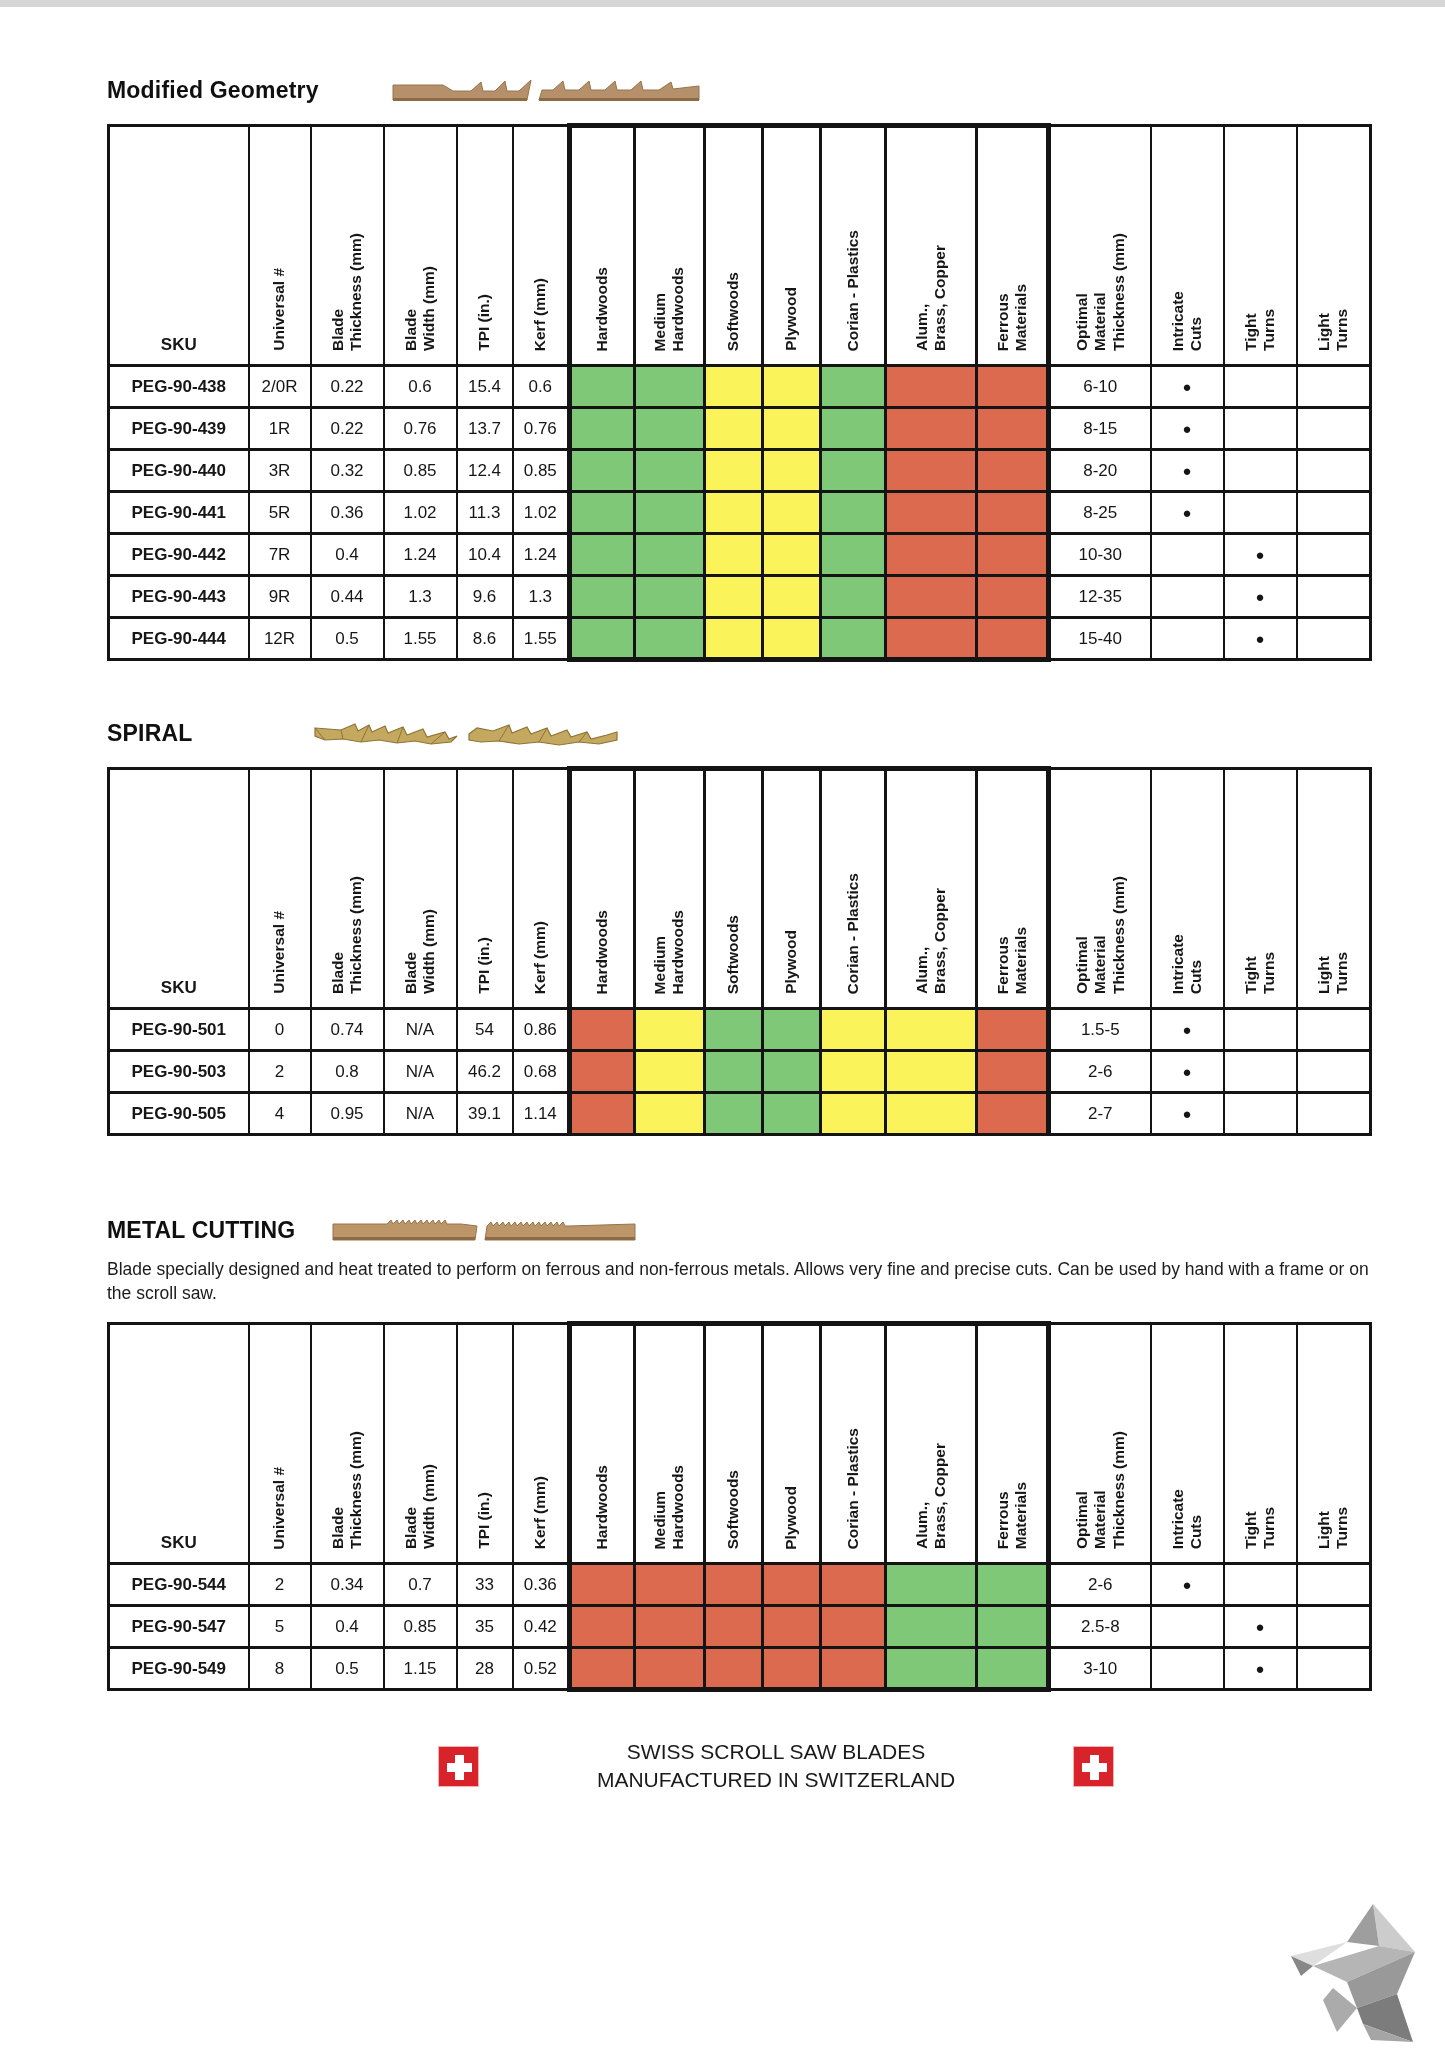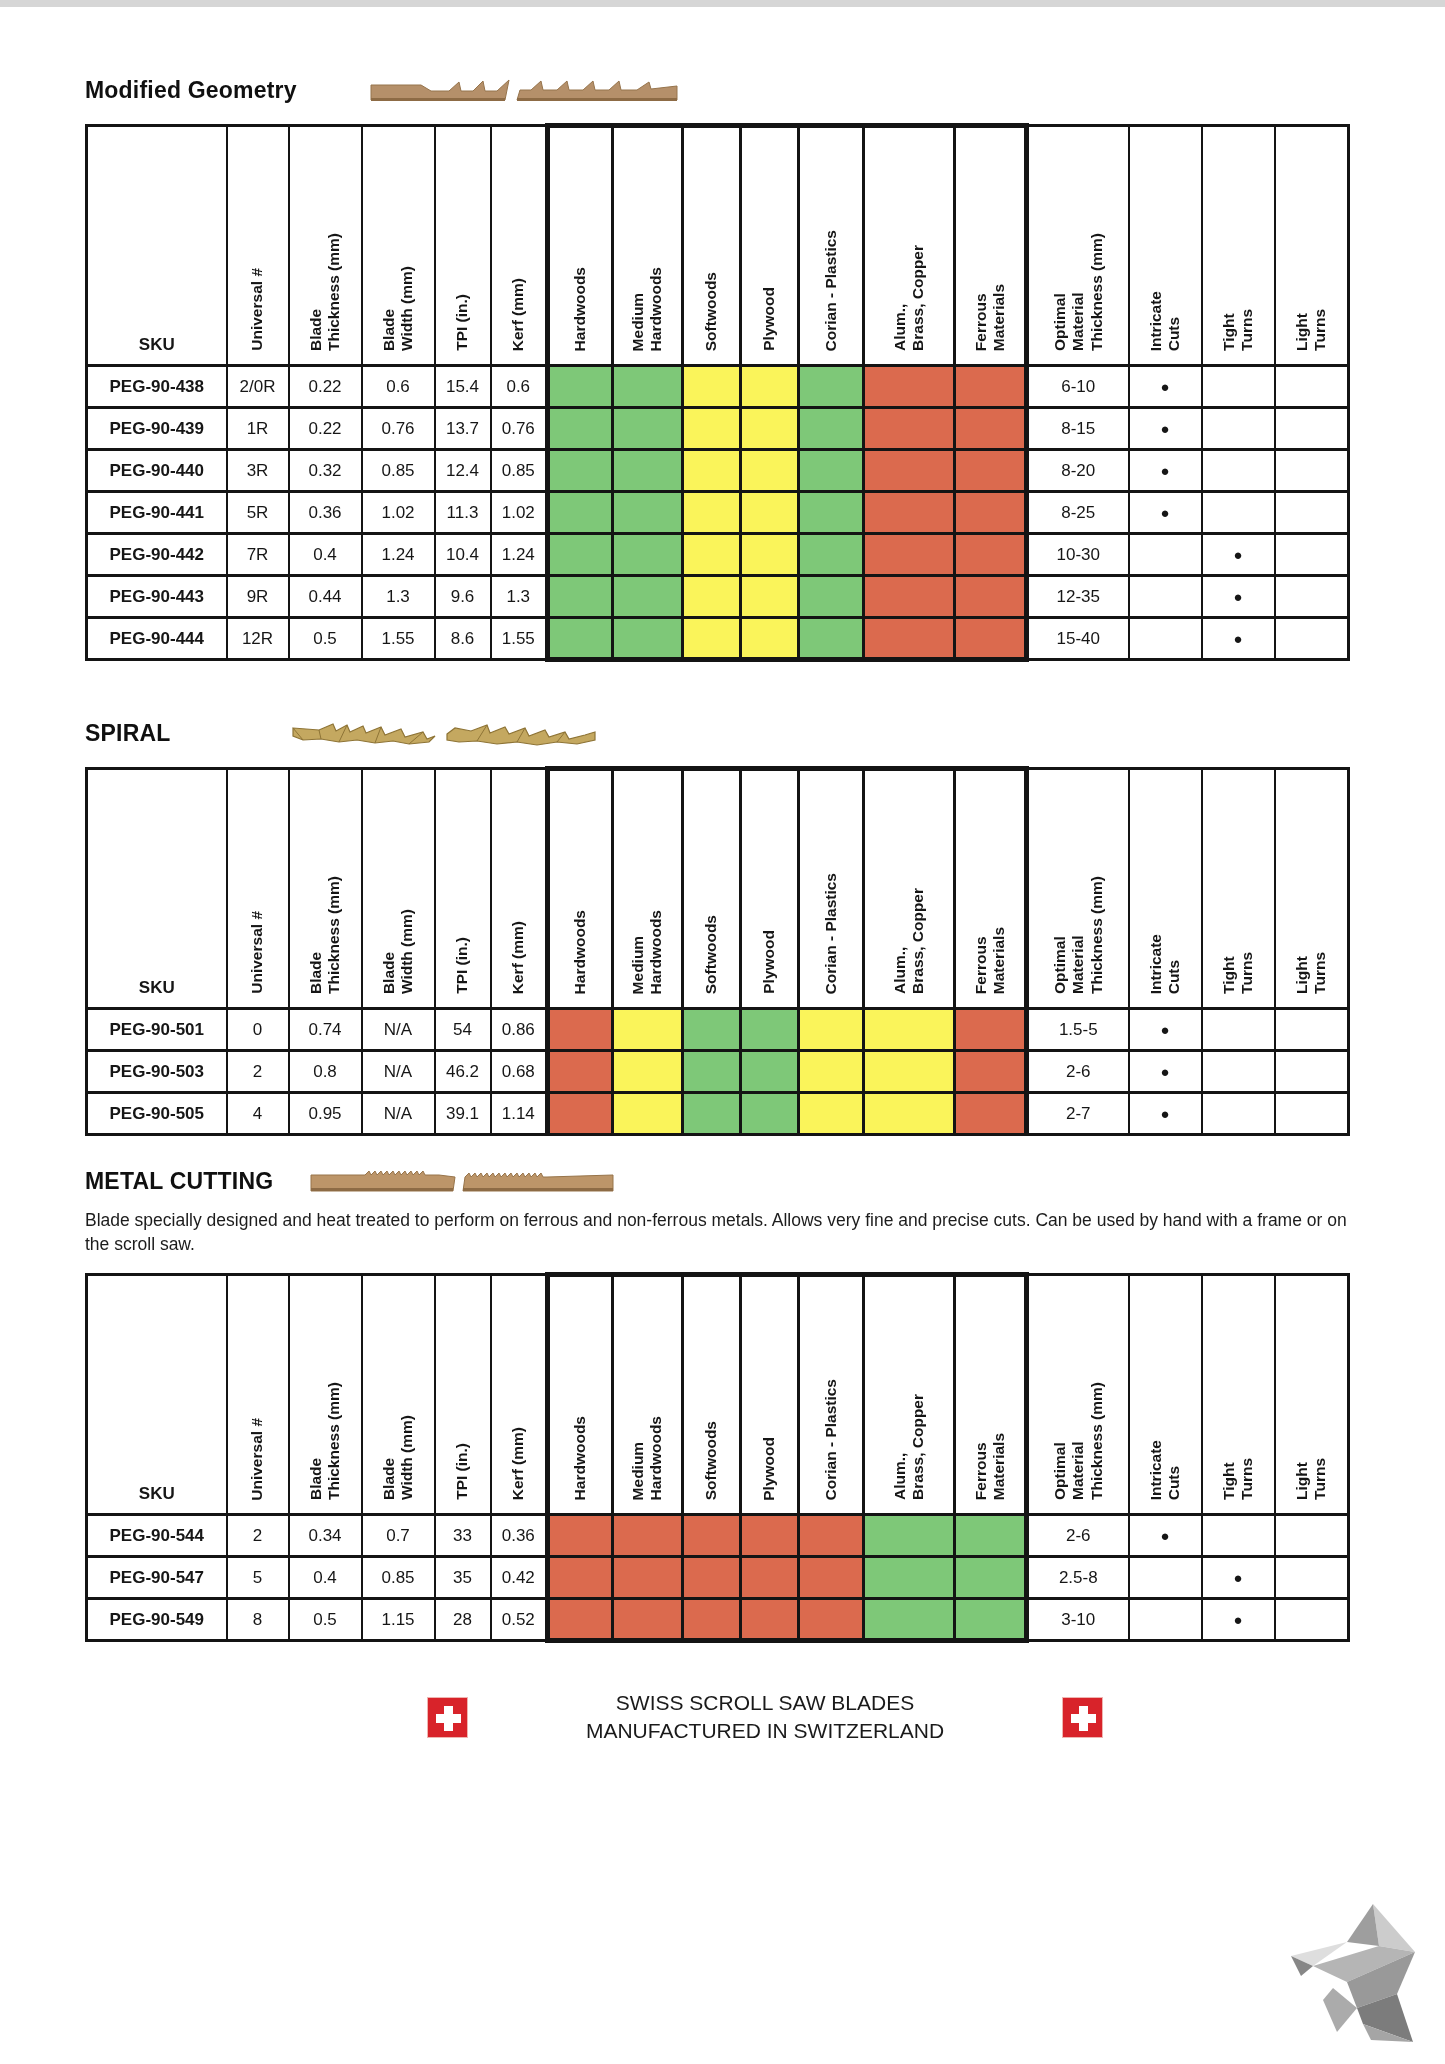--- a/index.html
+++ b/index.html
@@ -3,34 +3,34 @@
 <meta charset="utf-8">
 <style>
   * { margin:0; padding:0; box-sizing:border-box; }
   html,body { background:#ffffff; }
   body {
     width:1445px; height:2064px;
     font-family:"Liberation Sans", sans-serif;
     color:#161616; position:relative; overflow:hidden;
   }
   .top-strip { height:7px; width:100%; background:#d6d6d6; }
-  .content { padding-left:85px; }
+  .content { padding-left:107px; }
 
   .section { position:relative; }
   .sec-head { display:flex; align-items:center; }
   .sec-title { font-size:23px; font-weight:bold; letter-spacing:0.2px; color:#101010; }
   .blade-img { height:34px; }
   .blade1 { margin-left:72px; }
   .blade2 { margin-left:118px; }
   .blade3 { margin-left:34px; }
   .desc { font-size:17.5px; line-height:1.38; width:1282px; margin-top:10px; color:#1c1c1c; }
 
   .sec1 { margin-top:66px; }
   .sec2 { margin-top:54px; }
-  .sec3 { margin-top:28px; }
+  .sec3 { margin-top:77px; }
 
   table.blade-table {
     border-collapse:collapse; table-layout:fixed;
     margin-top:16px; border:3px solid #141414;
   }
   .blade-table th, .blade-table td { border:2px solid #141414; background:#fff; }
   .blade-table thead th { height:240px; vertical-align:bottom; text-align:center; padding-bottom:9px; }
   .vert {
     display:inline-block;
     writing-mode:vertical-rl; transform:rotate(180deg);

